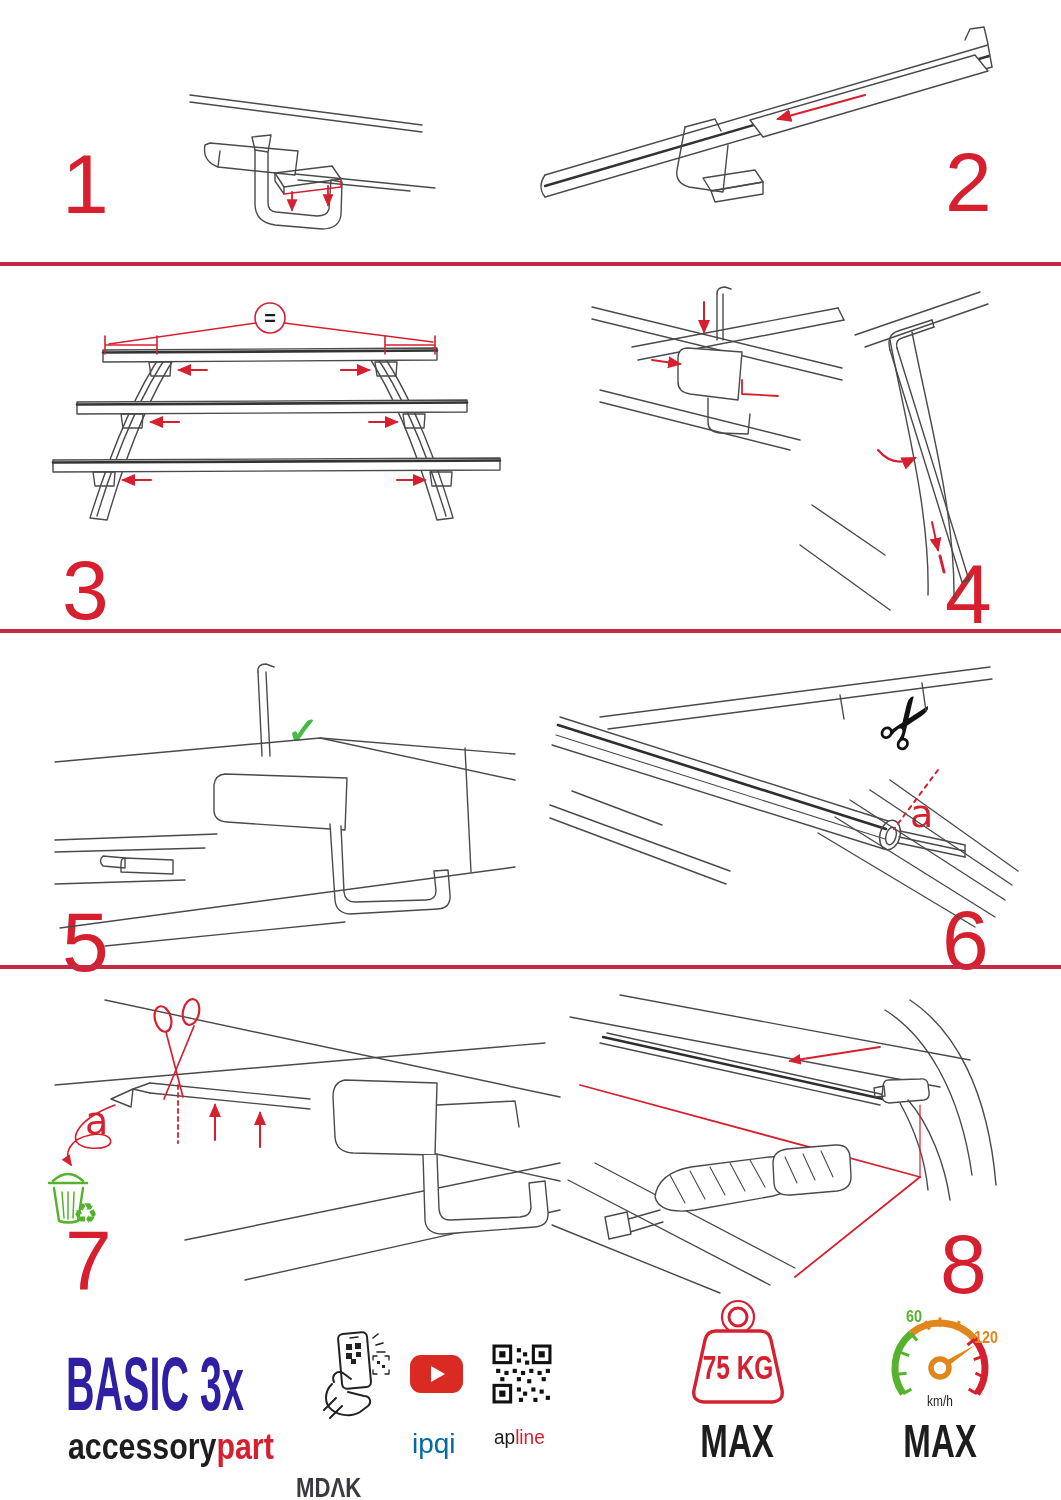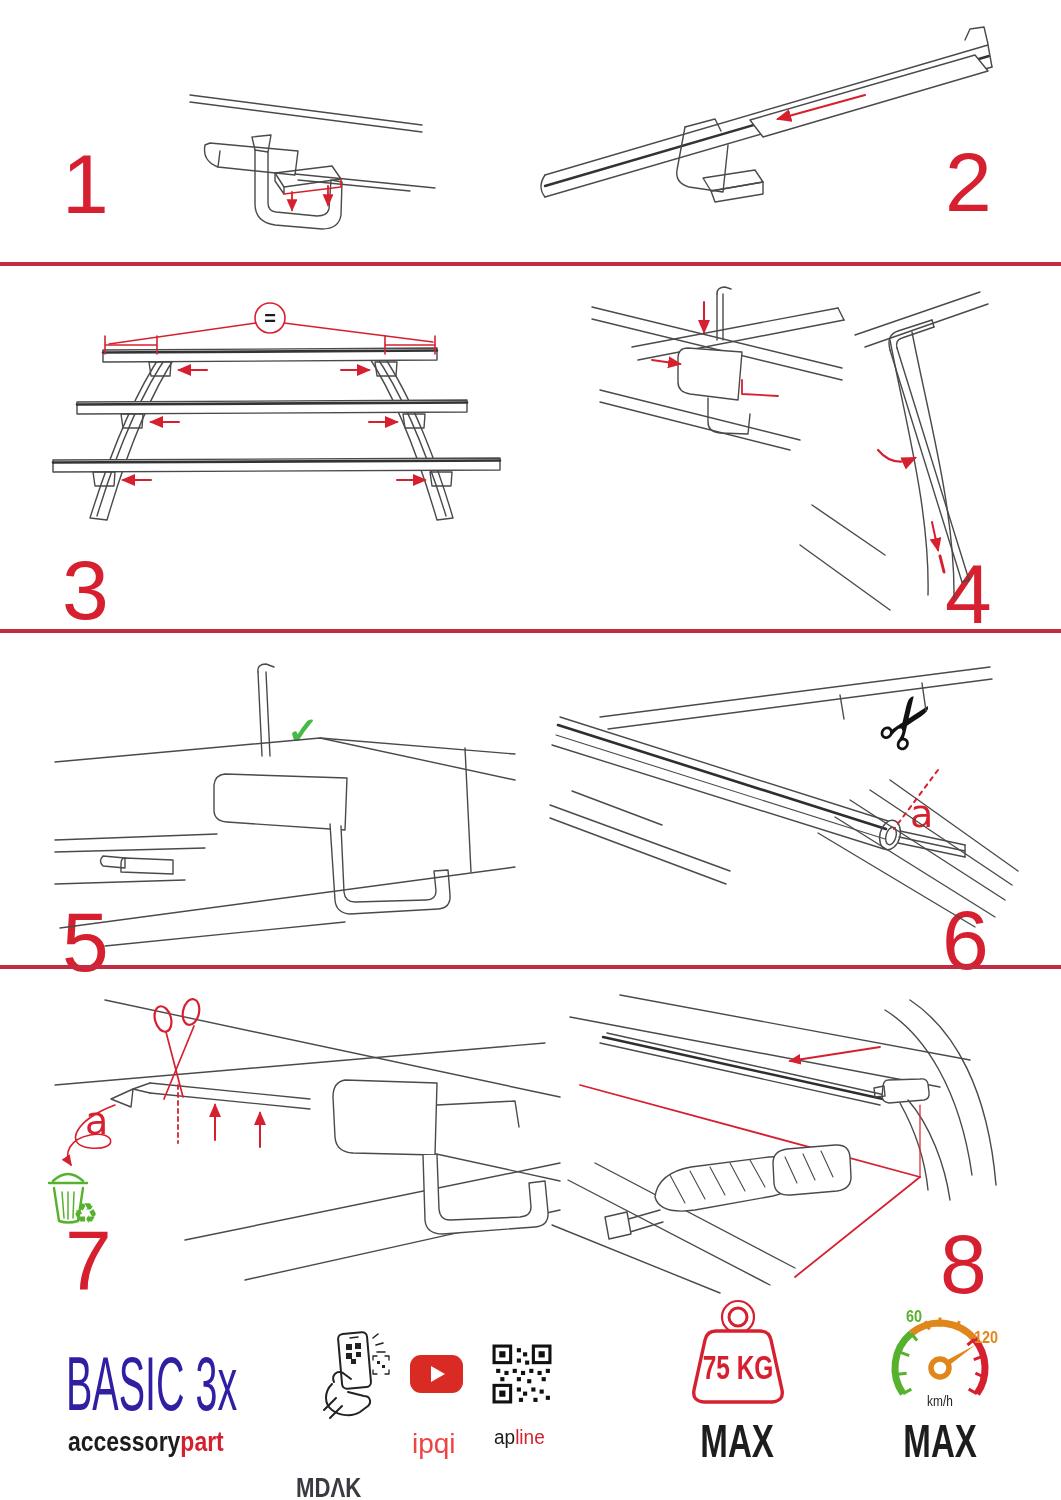--- a/index.html
+++ b/index.html
@@ -256,24 +256,24 @@
     <path d="M380,192 L380,120" stroke="#d7202f" stroke-width="1.2"></path>
     <path d="M115,212 Q118,188 151,182 L229,172 Q255,170 257,187 Q259,205 233,211 L155,225 Q120,230 115,212 Z" fill="#fff"></path>
     <path d="M130,190 L145,218 M150,186 L165,214 M170,182 L185,210 M190,178 L205,206 M210,175 L225,202" stroke-width="1.1"></path>
     <path d="M233,178 Q233,166 247,164 L295,160 Q309,159 310,172 L311,192 Q311,204 297,206 L251,210 Q235,211 234,198 Z" fill="#fff"></path>
     <path d="M245,172 L257,198 M263,169 L275,195 M281,166 L293,192" stroke-width="1.1"></path>
     <path d="M85,235 L120,225 M90,247 L123,237"></path>
     <path d="M85,235 Q79,241 90,247"></path>
     <path d="M65,232 L87,227 L91,249 L69,254 Z" fill="#fff"></path>
   </svg>
 
-  <div style="position:absolute;left:66px;top:1346px;color:#2f1fa2;font-size:76px;font-weight:normal;line-height:1;white-space:nowrap;">
+  <div style="position:absolute;left:66px;top:1346px;color:#2f1fa2;font-size:76px;font-weight:bold;line-height:1;white-space:nowrap;">
     <span class="cond" style="transform:scale(0.52,1.0);">BASIC 3x</span>
   </div>
-  <div style="position:absolute;left:68px;top:1428px;font-size:28px;font-weight:bold;line-height:1;white-space:nowrap;">
+  <div style="position:absolute;left:68px;top:1428px;font-size:37px;font-weight:bold;line-height:1;white-space:nowrap;">
     <span class="cond" style="transform:scale(0.82,1);"><span style="color:#1d1d1d;">accessory</span><span style="color:#d7202f;">part</span></span>
   </div>
 
   <svg style="left:314px;top:1330px;" width="78" height="92" viewBox="0 0 78 92" fill="none" stroke="#222" stroke-width="2" stroke-linecap="round" stroke-linejoin="round">
     <rect x="26" y="3" width="29" height="55" rx="5" transform="rotate(-5 40 30)"></rect>
     <path d="M36,8 L44,7" stroke-width="1.5"></path>
     <g fill="#222" stroke="none">
       <rect x="32" y="14" width="6" height="6"></rect>
         <rect x="41" y="13" width="6" height="6"></rect>
         <rect x="32" y="23" width="6" height="6"></rect>
@@ -290,21 +290,21 @@
     <path d="M20,52 C17,45 23,40 29,43 L37,49"></path>
     <path d="M10,80 L22,68 M16,88 L28,76"></path>
   </svg>
   <div style="position:absolute;left:296px;top:1431px;font-size:27px;font-weight:bold;line-height:1;white-space:nowrap;color:#3a3a42;margin-top:44px;">
     <span class="cond" style="transform:scale(0.82,1);"><span>MD</span><span>Λ</span><span>K</span></span>
   </div>
 
   <div style="position:absolute;left:410px;top:1355px;width:53px;height:38px;background:#da2a24;border-radius:11px;">
     <div style="position:absolute;left:21px;top:11px;width:0;height:0;border-left:14px solid #fff;border-top:8px solid transparent;border-bottom:8px solid transparent;"></div>
   </div>
-  <div style="position:absolute;left:412px;top:1430px;font-size:28px;line-height:1;color:#ef4444;">ipqi</div>
+  <div style="position:absolute;left:412px;top:1430px;font-size:28px;line-height:1;color:#0369a1;">ipqi</div>
 
   <svg style="left:492px;top:1343px;" width="60" height="62" viewBox="0 0 58 58">
     <g fill="#111">
       <rect x="2" y="2" width="16" height="16" fill="none" stroke="#111" stroke-width="3"></rect>
         <rect x="7" y="7" width="6" height="6"></rect>
       <rect x="40" y="2" width="16" height="16" fill="none" stroke="#111" stroke-width="3"></rect>
         <rect x="45" y="7" width="6" height="6"></rect>
       <rect x="2" y="40" width="16" height="16" fill="none" stroke="#111" stroke-width="3"></rect>
         <rect x="7" y="45" width="6" height="6"></rect>
       <rect x="24" y="4" width="4" height="4"></rect>

